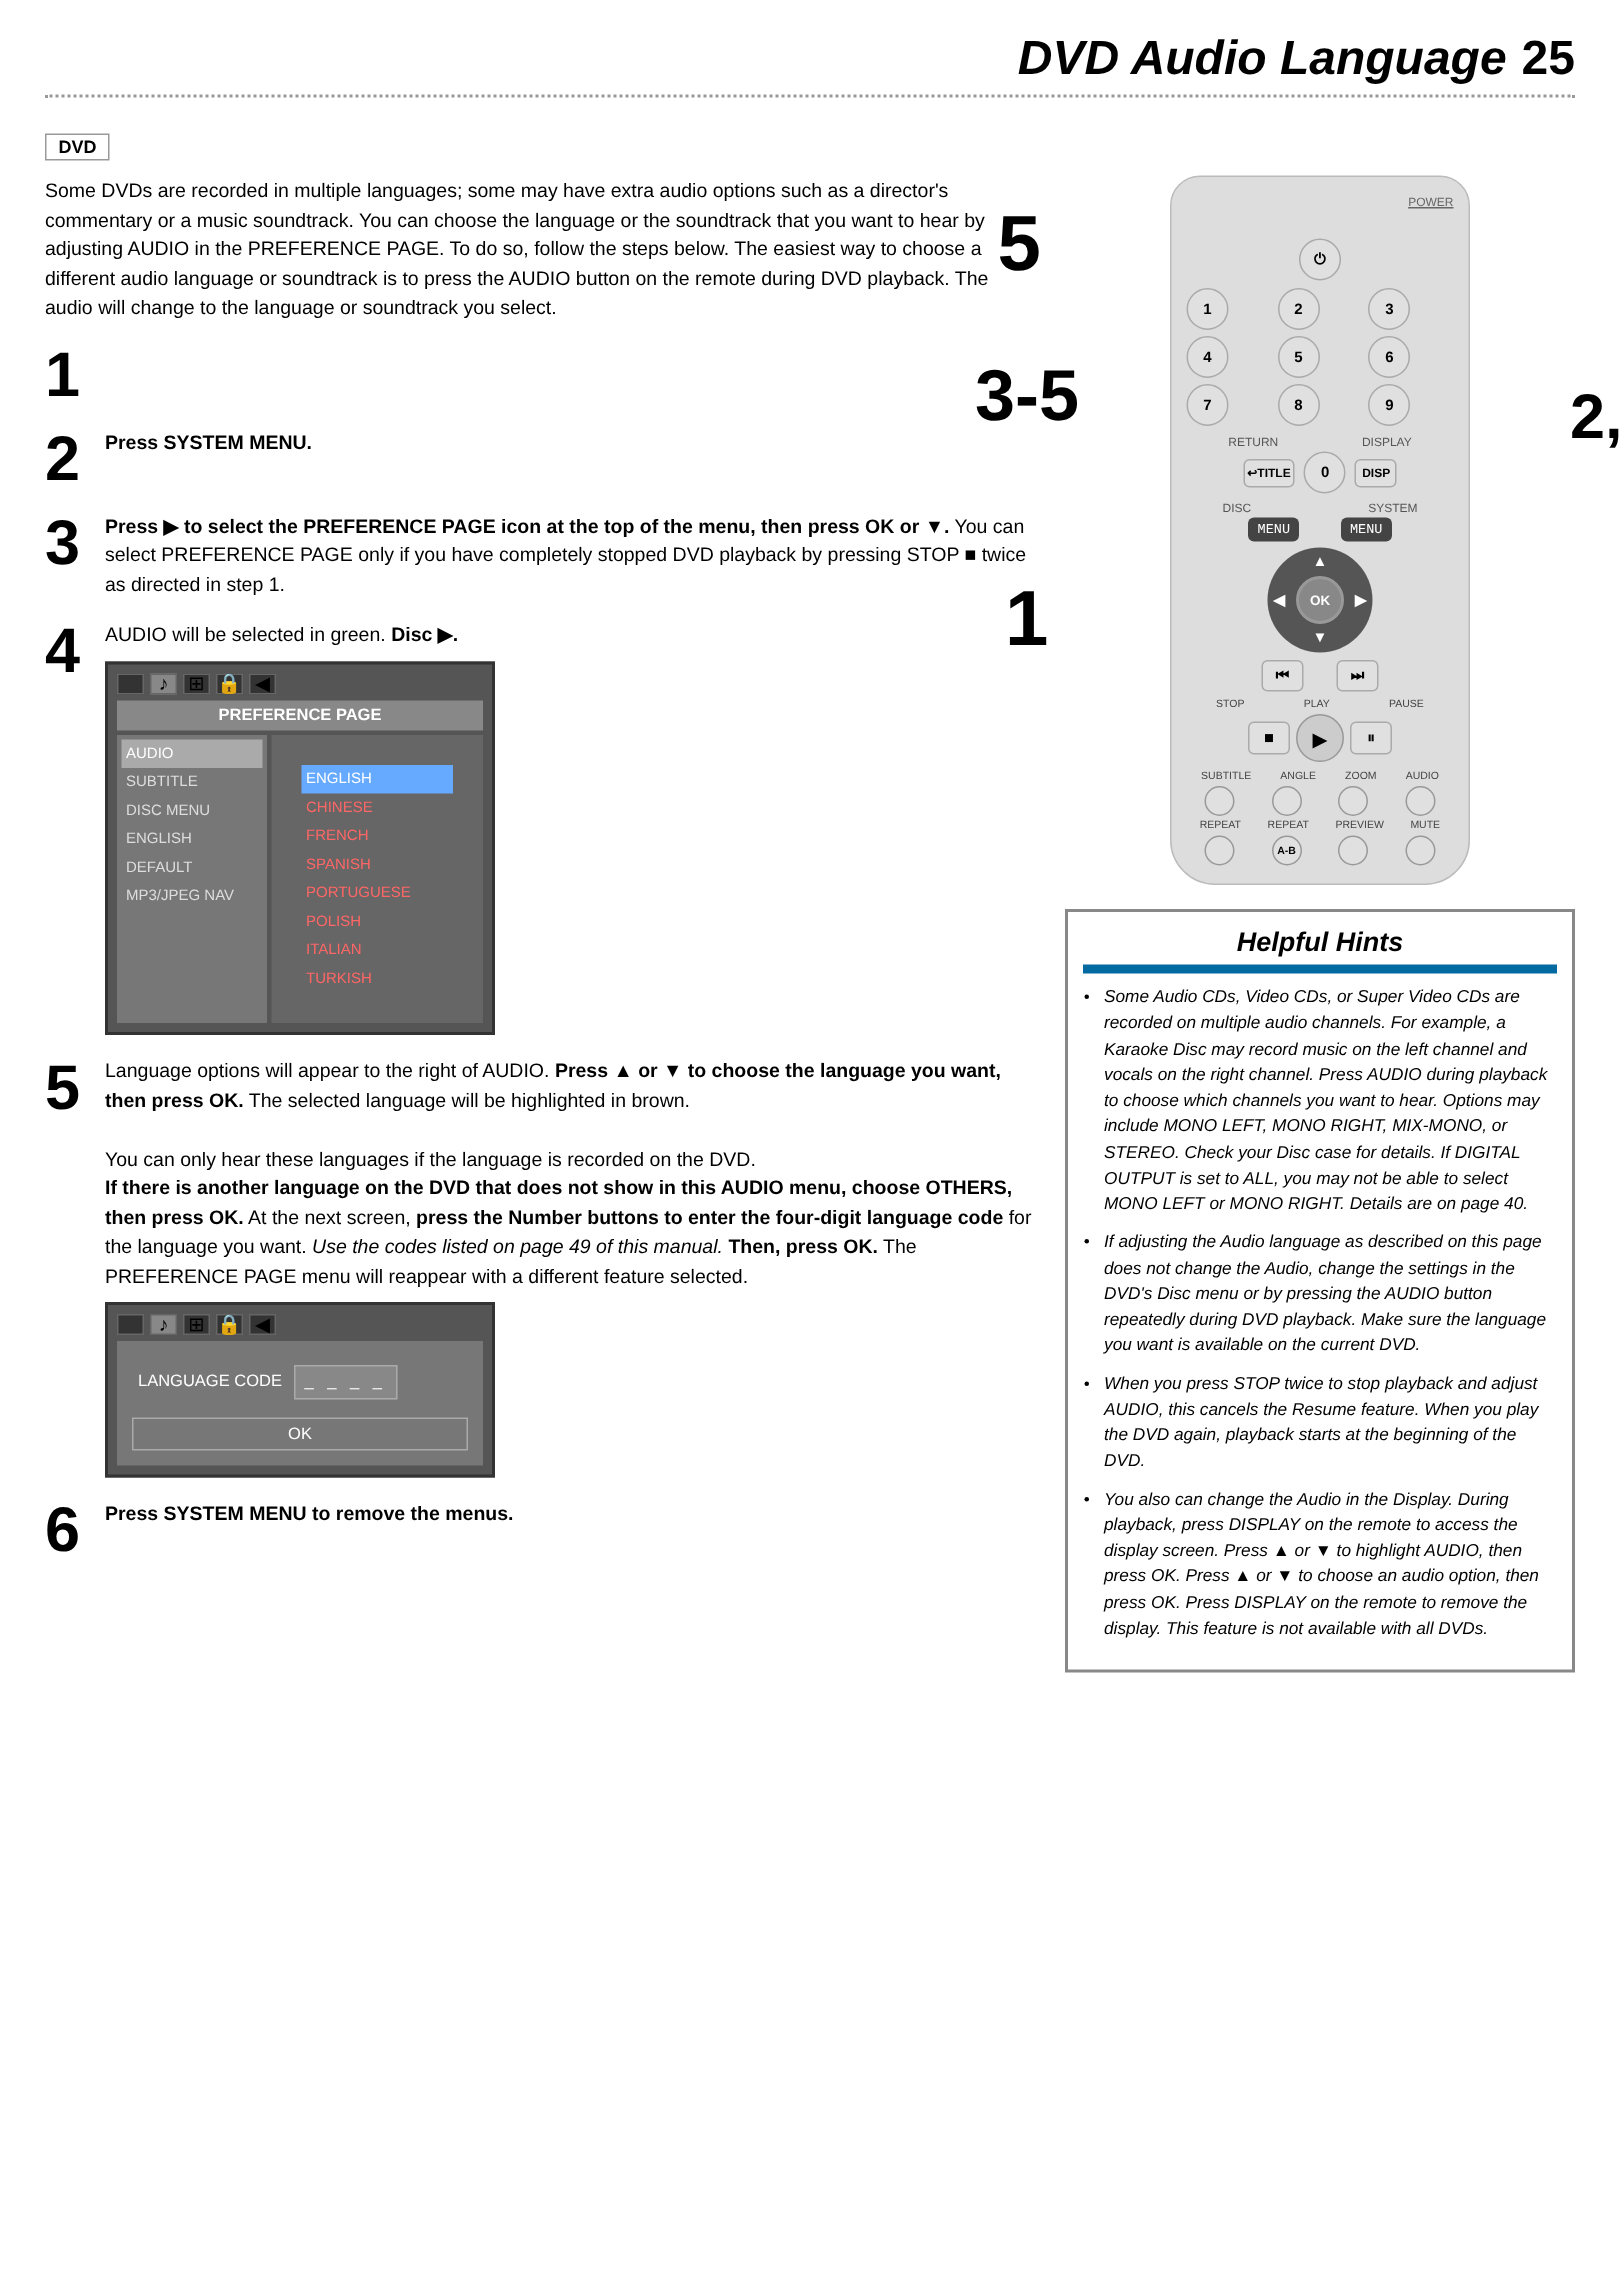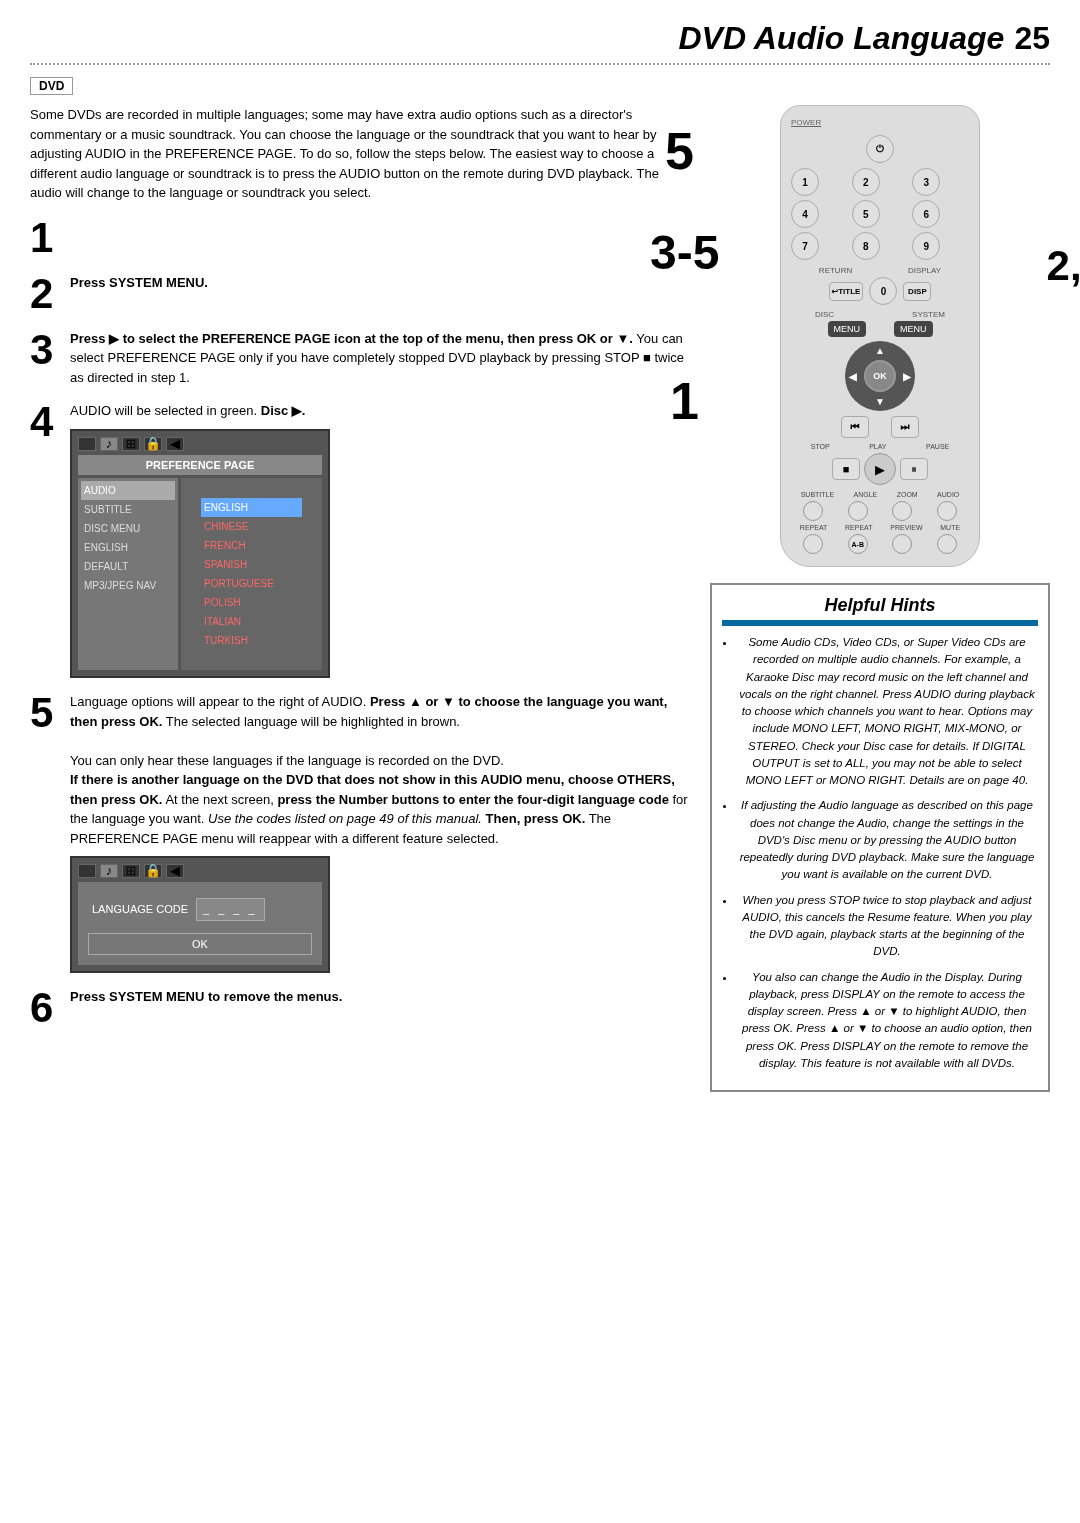--- a/index.html
+++ b/index.html
@@ -31,20 +31,21 @@
       font-weight: bold;
       margin-left: 10px;
     }
     .dvd-badge {
       display: inline-block;
       border: 1px solid #999;
       padding: 1px 8px;
       font-size: 12px;
       font-weight: bold;
       margin-bottom: 10px;
+      margin-top: 12px;
     }
     .main-layout {
       display: flex;
       gap: 20px;
     }
     .left-col {
       flex: 1;
       min-width: 0;
     }
     .right-col {
@@ -182,23 +183,23 @@
     .remote-body {
       background: #ddd;
       border-radius: 20px 20px 30px 30px;
       width: 200px;
       padding: 12px 10px;
       border: 1px solid #bbb;
       position: relative;
     }
     .power-label {
       font-size: 8px;
-      text-align: left;
+      text-align: right;
       color: #666;
-      margin-bottom: 8px;
+      margin-bottom: 20px;
       text-decoration: underline;
     }
     .num-grid {
       display: grid;
       grid-template-columns: repeat(3, 1fr);
       gap: 4px;
       margin-bottom: 6px;
     }
     .remote-btn {
       background: #e0e0e0;
@@ -240,20 +241,21 @@
       justify-content: center;
       align-items: center;
       margin-bottom: 4px;
     }
     .menu-btn {
       background: #444;
       color: #fff;
       border-radius: 4px;
       font-size: 9px;
       padding: 3px 6px;
+      font-family: Liberation Mono, monospace;
     }
     .nav-outer {
       width: 70px;
       height: 70px;
       border-radius: 50%;
       background: #555;
       display: flex;
       align-items: center;
       justify-content: center;
       position: relative;
@@ -368,21 +370,20 @@
       border-bottom: 6px solid #0369a1;
       padding-bottom: 4px;
     }
     .hints-content {
       font-size: 11.5px;
       line-height: 1.5;
     }
     .hints-content ul {
       list-style: disc;
       padding-left: 14px;
-      text-align: center;
     }
     .hints-content ul li {
       margin-bottom: 8px;
     }
     .hints-content i { font-style: italic; }
   </style>
 </head>
 <body>
 
 

